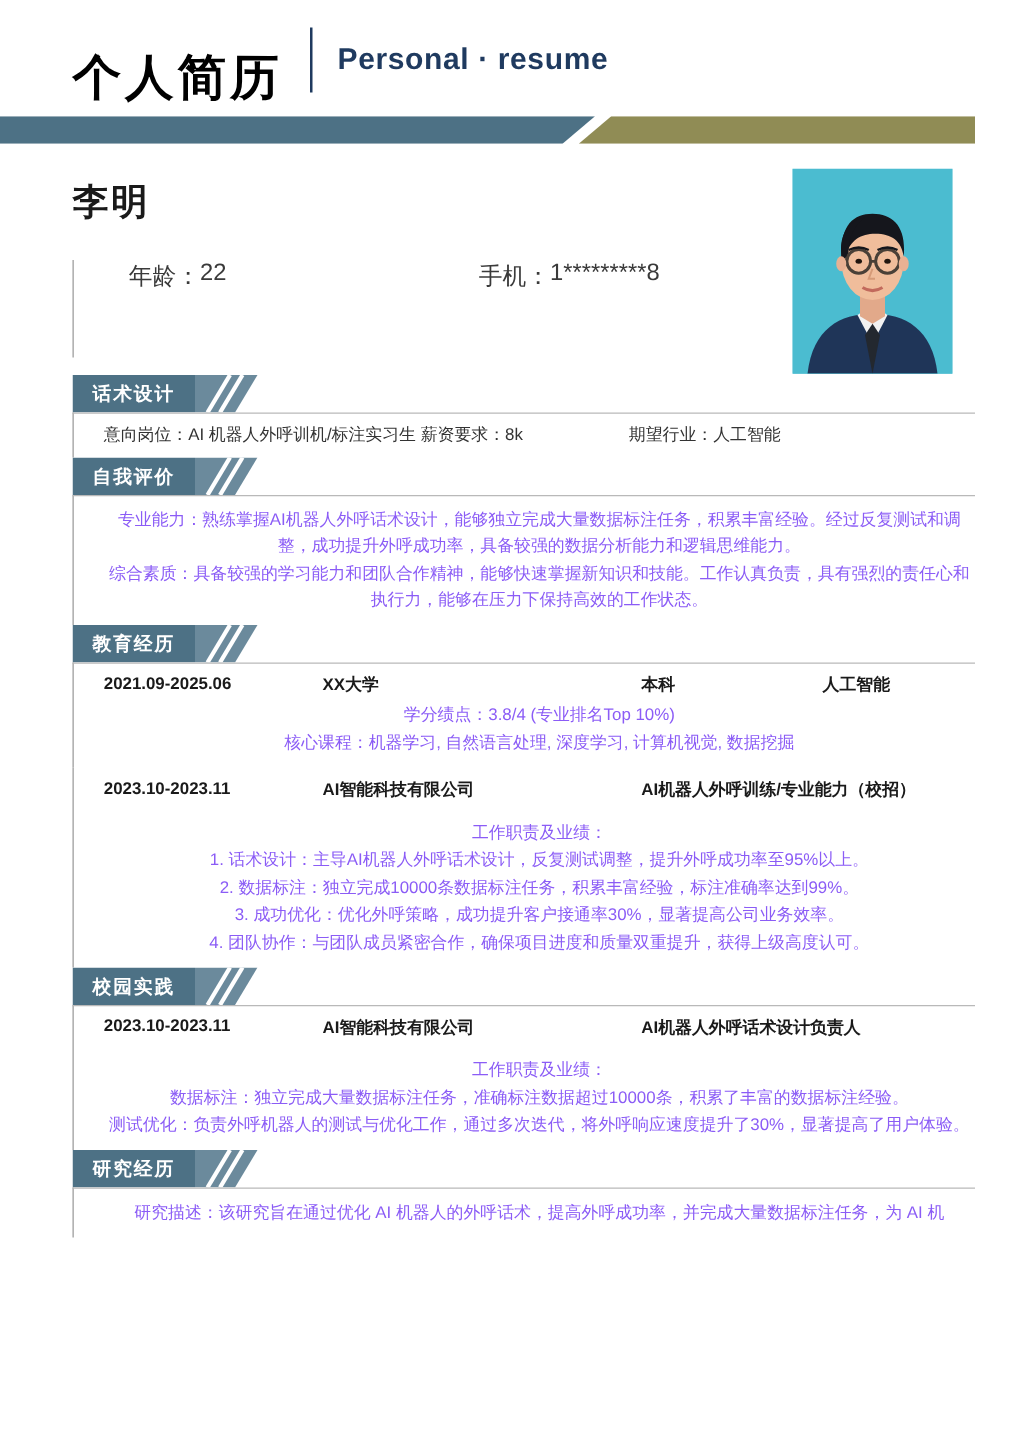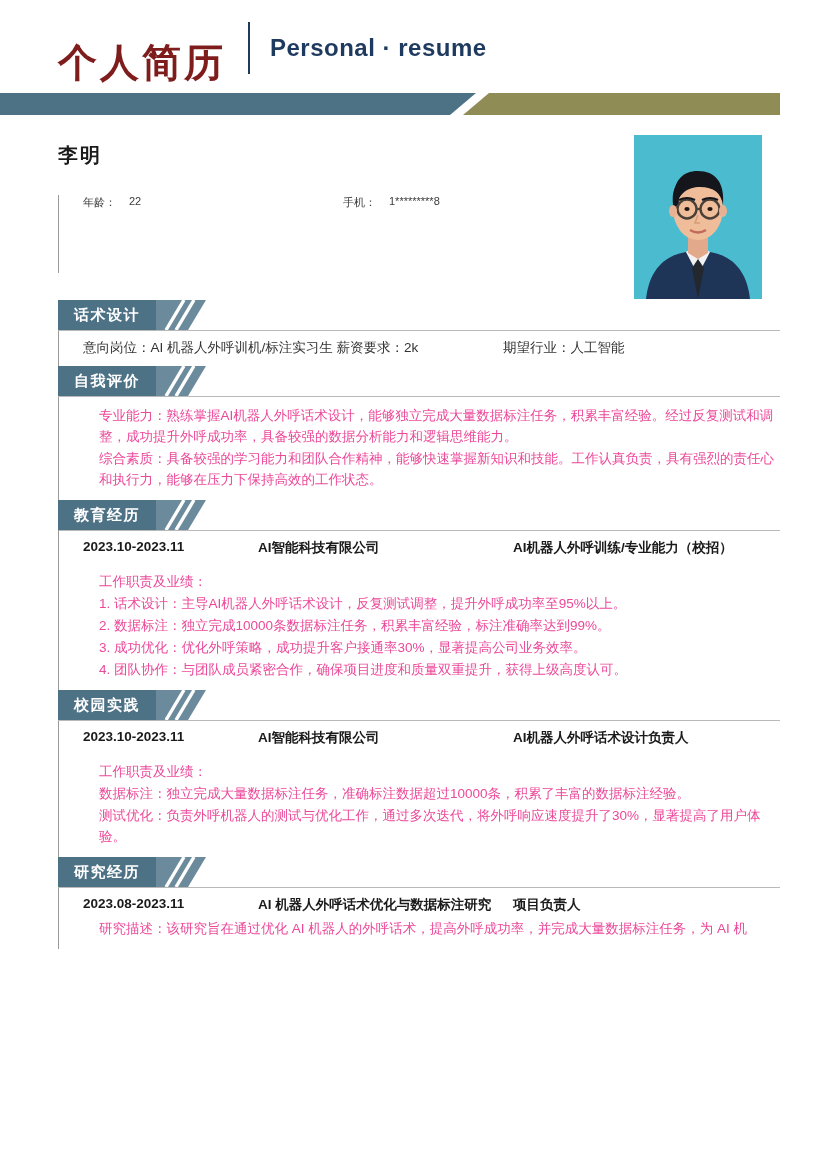--- a/index.html
+++ b/index.html
@@ -11,50 +11,50 @@
   }
 
   
   .masthead { position:relative; height:128px; }
   .mast-inner {
     display:flex; align-items:center;
     padding-left:58px; height:96px;
   }
   .mast-cn {
     font-size:39px; font-weight:bold; letter-spacing:3px;
-    color:#7f1d1d; line-height:1;
+    color:#000000; line-height:1;
     font-family:"DejaVu Sans","Liberation Sans",sans-serif;
     margin-top:28px;
   }
   .mast-rule {
     width:2px; height:52px; background:#1f3a5f;
     margin:0 20px 0 22px;
   }
   .mast-en {
     font-size:24px; font-weight:bold; letter-spacing:.5px;
     color:#1f3a5f;
   }
   .bands { position:absolute; left:0; top:93px; width:820px; height:22px; }
 
   
   .identity {
     position:relative; padding:14px 0 0 0; height:172px;
   }
   .name {
-    font-size:20px; font-weight:bold; color:#1a1a1a;
+    font-size:29px; font-weight:bold; color:#1a1a1a;
     margin-left:58px; letter-spacing:2px;
     font-family:"DejaVu Sans","Liberation Sans",sans-serif;
   }
   .contact-wrap {
     margin-left:58px; margin-top:26px;
     border-left:1px solid #9a9a9a; padding-left:24px;
     height:78px;
   }
   .contact-row { display:flex; margin-bottom:10px; }
-  .cfield { display:flex; font-size:11px; color:#3a3a3a; }
+  .cfield { display:flex; font-size:19px; color:#3a3a3a;margin-left:20px; }
   .cfield.col1 { width:260px; }
   .clabel { min-width:46px; }
   .cval { }
   .photo {
     position:absolute; right:58px; top:7px;
     width:128px; height:164px;
     background:#4bbcd0; overflow:hidden;
   }
   .photo svg { display:block; }
 
@@ -75,22 +75,23 @@
     height:1px; background:#b9b9b9;
   }
 
   .sec-body {
     margin-left:58px; margin-right:40px;
     border-left:1px solid #9a9a9a;
     padding:9px 0 9px 24px;
   }
 
   p.line {
-    font-size:13.5px; line-height:21px; color:#ec4899;
-    margin:0 0 1px 16px;
+    font-size:13.5px; line-height:21px; color:#8b5cf6;
+    margin:0 0 1px 0;
+    text-align:center;
   }
   .meta-row { display:flex; align-items:flex-start; font-size:13.5px;
               font-weight:bold; color:#1a1a1a; margin-bottom:4px; }
   .meta-date { width:175px; flex:none; }
   .meta-org  { width:255px; flex:none; }
   .meta-c    { width:145px; flex:none; }
   .meta-d    { flex:1; }
   .gap10 { height:10px; }
 
   
@@ -174,21 +175,21 @@
       <g stroke="#ffffff" stroke-width="3.4">
         <line x1="108" y1="30" x2="126" y2="0"></line>
         <line x1="118" y1="30" x2="136" y2="0"></line>
       </g>
     </svg>
     <div class="sec-title">话术设计</div>
     <div class="sec-underline"></div>
   </div>
   <div class="sec-body">
     <div class="intent-row">
-      <div class="intent-a">意向岗位：AI 机器人外呼训机/标注实习生  薪资要求：2k</div>
+      <div class="intent-a">意向岗位：AI 机器人外呼训机/标注实习生  薪资要求：8k</div>
       <div>期望行业：人工智能</div>
     </div>
   </div>
 </div>
 
 <div class="sec">
   <div class="sec-head">
     <svg width="180" height="30" viewBox="0 0 180 30">
       <rect x="0" y="0" width="98" height="30" fill="#4d7185"></rect>
       <polygon points="98,0 148,0 130,30 98,30" fill="#6b8a9c"></polygon>
@@ -211,20 +212,30 @@
     <svg width="180" height="30" viewBox="0 0 180 30">
       <rect x="0" y="0" width="98" height="30" fill="#4d7185"></rect>
       <polygon points="98,0 148,0 130,30 98,30" fill="#6b8a9c"></polygon>
       <g stroke="#ffffff" stroke-width="3.4">
         <line x1="108" y1="30" x2="126" y2="0"></line>
         <line x1="118" y1="30" x2="136" y2="0"></line>
       </g>
     </svg>
     <div class="sec-title">教育经历</div>
     <div class="sec-underline"></div>
+  </div>
+  <div class="sec-body">
+    <div class="meta-row">
+      <div class="meta-date">2021.09-2025.06</div>
+      <div class="meta-org">XX大学</div>
+      <div class="meta-c">本科</div>
+      <div class="meta-d">人工智能</div>
+    </div>
+    <p class="line">学分绩点：3.8/4 (专业排名Top 10%)</p>
+    <p class="line">核心课程：机器学习, 自然语言处理, 深度学习, 计算机视觉, 数据挖掘</p>
   </div>
 </div>
 
 <div class="sec">
   <div class="sec-body">
     <div class="meta-row">
       <div class="meta-date">2023.10-2023.11</div>
       <div class="meta-org">AI智能科技有限公司</div>
       <div class="meta-d">AI机器人外呼训练/专业能力（校招）</div>
     </div>
@@ -270,20 +281,15 @@
       <polygon points="98,0 148,0 130,30 98,30" fill="#6b8a9c"></polygon>
       <g stroke="#ffffff" stroke-width="3.4">
         <line x1="108" y1="30" x2="126" y2="0"></line>
         <line x1="118" y1="30" x2="136" y2="0"></line>
       </g>
     </svg>
     <div class="sec-title">研究经历</div>
     <div class="sec-underline"></div>
   </div>
   <div class="sec-body">
-    <div class="meta-row">
-      <div class="meta-date">2023.08-2023.11</div>
-      <div class="meta-org">AI 机器人外呼话术优化与数据标注研究</div>
-      <div class="meta-d">项目负责人</div>
-    </div>
     <p class="line">研究描述：该研究旨在通过优化 AI 机器人的外呼话术，提高外呼成功率，并完成大量数据标注任务，为 AI 机</p>
   </div>
 </div>
 
 </body></html>

